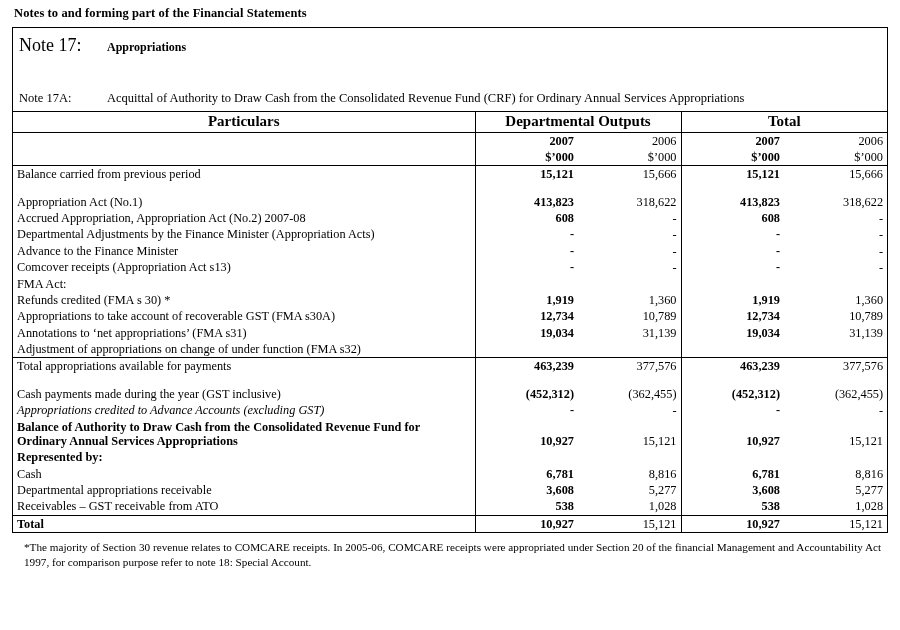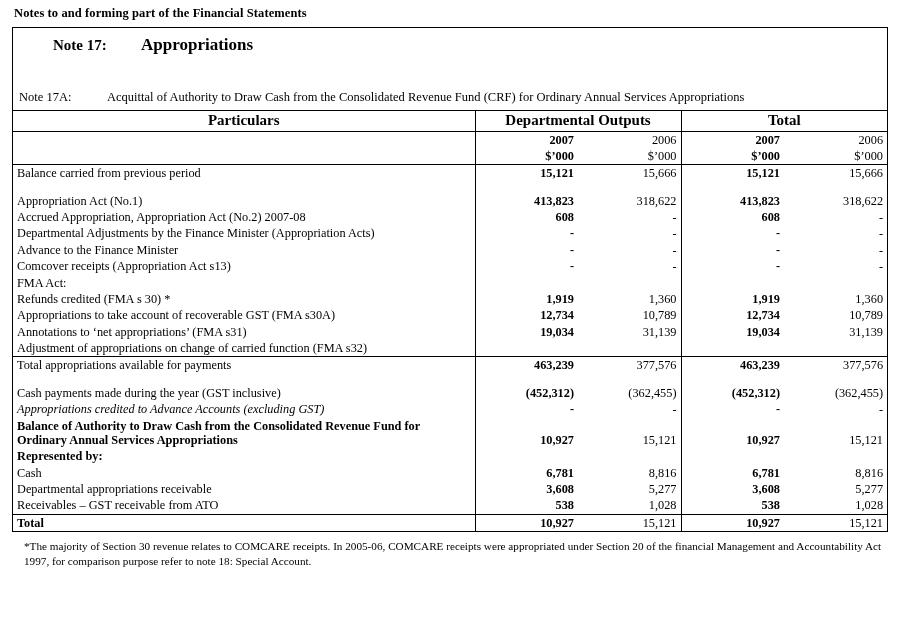--- a/index.html
+++ b/index.html
@@ -31,27 +31,26 @@
     border: 1.6px solid #000;
     box-sizing: border-box;
     width: 876px;
   }
   .note-title-row {
     display: flex;
     align-items: baseline;
     padding: 7px 6px 2px 6px;
   }
   .note-title-label {
-    font-size: 15px;
-    font-weight: bold;
+    font-size: 18px;
+    font-weight: normal;
     width: 88px;
-    margin-left: 34px;
   }
   .note-title-text {
-    font-size: 17px;
+    font-size: 12px;
     font-weight: bold;
   }
   .note-sub-row {
     display: flex;
     align-items: flex-end;
     padding: 1px 6px 5px 6px;
   }
   .note-sub-label {
     font-size: 12.5px;
     width: 88px;
@@ -238,21 +237,21 @@
             <td class="num">10,789</td>
           </tr>
           <tr>
             <td class="lbl">Annotations to ‘net appropriations’ (FMA s31)</td>
             <td class="num bold vl">19,034</td>
             <td class="num">31,139</td>
             <td class="num bold vl">19,034</td>
             <td class="num">31,139</td>
           </tr>
           <tr class="rule-bot">
-            <td class="lbl">Adjustment of appropriations on change of carried function (FMA s32)</td>
+            <td class="lbl">Adjustment of appropriations on change of under function (FMA s32)</td>
             <td class="num bold vl"></td>
             <td class="num"></td>
             <td class="num bold vl"></td>
             <td class="num"></td>
           </tr>
           <tr>
             <td class="lbl">Total appropriations available for payments</td>
             <td class="num bold vl">463,239</td>
             <td class="num">377,576</td>
             <td class="num bold vl">463,239</td>

